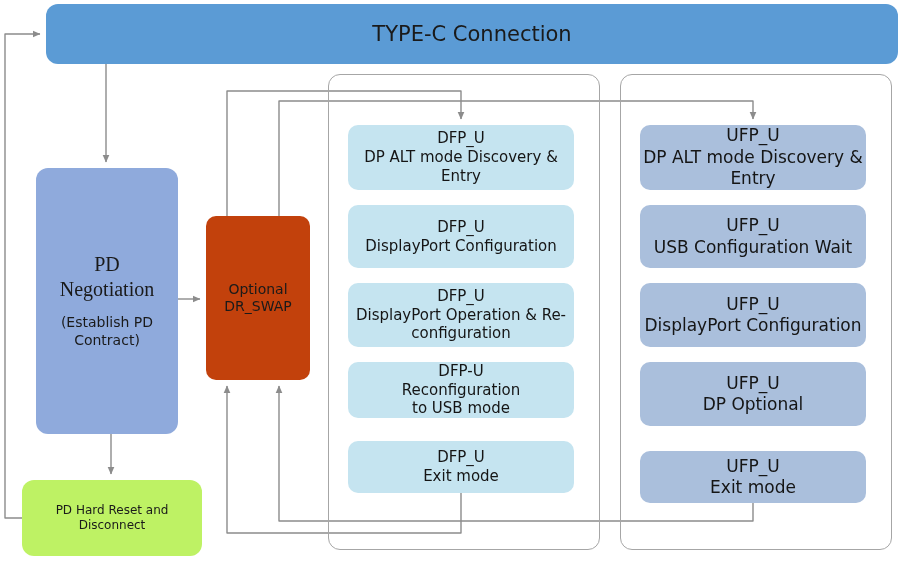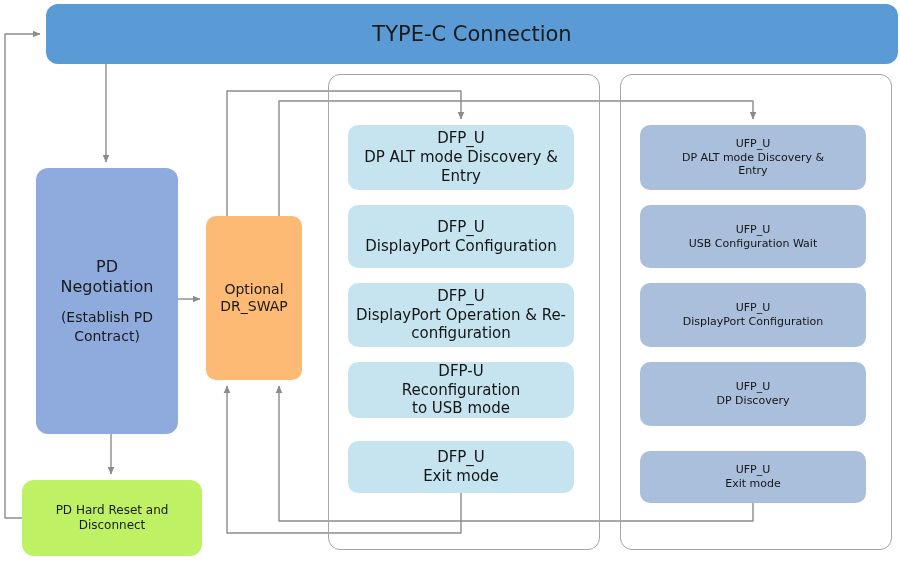--- a/index.html
+++ b/index.html
@@ -9,34 +9,34 @@
   svg#wires{position:absolute;left:0;top:0;width:900px;height:563px;pointer-events:none;}
   .node{position:absolute;box-sizing:border-box;display:flex;align-items:center;
         justify-content:center;text-align:center;border-radius:10px;color:#1a1a1a;}
   .node .lines{display:block;line-height:1.24;padding:0 8px;}
   .node .ln{display:block;}
 
   .typec{left:46px;top:4px;width:852px;height:60px;background:#5b9bd5;
          border-radius:12px;font-size:21px;}
   .pdneg{left:36px;top:168px;width:142px;height:266px;background:#8faadc;
          border-radius:12px;font-size:17px;}
-  .pdneg .big{font-size:16px;display:block;line-height:1.22;}
+  .pdneg .big{font-size:20px;display:block;line-height:1.22;font-family:Liberation Serif, serif;}
   .pdneg .sub{font-size:14px;display:block;line-height:1.3;margin-top:12px;}
   .hardreset{left:22px;top:480px;width:180px;height:76px;background:#bef264;
              border-radius:12px;font-size:12px;}
-  .drswap{left:206px;top:216px;width:96px;height:164px;background:#fdba74;
+  .drswap{left:206px;top:216px;width:104px;height:164px;background:#c2410c;
           border-radius:10px;font-size:14px;}
 
   .panel{position:absolute;box-sizing:border-box;border:1.3px solid #a6a6a6;
          border-radius:12px;background:transparent;}
   .panel-dfp{left:328px;top:74px;width:272px;height:476px;}
   .panel-ufp{left:620px;top:74px;width:272px;height:476px;}
 
   .dfp{background:#c5e4f0;font-size:15px;}
-  .ufp{background:#aabfdc;font-size:11px;}
+  .ufp{background:#aabfdc;font-size:17px;}
   .colbox{position:absolute;box-sizing:border-box;display:flex;align-items:center;
           justify-content:center;text-align:center;border-radius:10px;color:#151515;}
   .colbox .ln{display:block;line-height:1.26;}
 </style>
 </head>
 <body>
 
 <div id="stage">
 
   <svg id="wires" viewBox="0 0 900 563">
@@ -147,21 +147,21 @@
   </div>
   <div class="colbox ufp" style="left:640px;top:283px;width:226px;height:64px;">
     <span>
       <span class="ln">UFP_U</span>
       <span class="ln">DisplayPort Configuration</span>
     </span>
   </div>
   <div class="colbox ufp" style="left:640px;top:362px;width:226px;height:64px;">
     <span>
       <span class="ln">UFP_U</span>
-      <span class="ln">DP Discovery</span>
+      <span class="ln">DP Optional</span>
     </span>
   </div>
   <div class="colbox ufp" style="left:640px;top:451px;width:226px;height:52px;">
     <span>
       <span class="ln">UFP_U</span>
       <span class="ln">Exit mode</span>
     </span>
   </div>
 
 </div>

